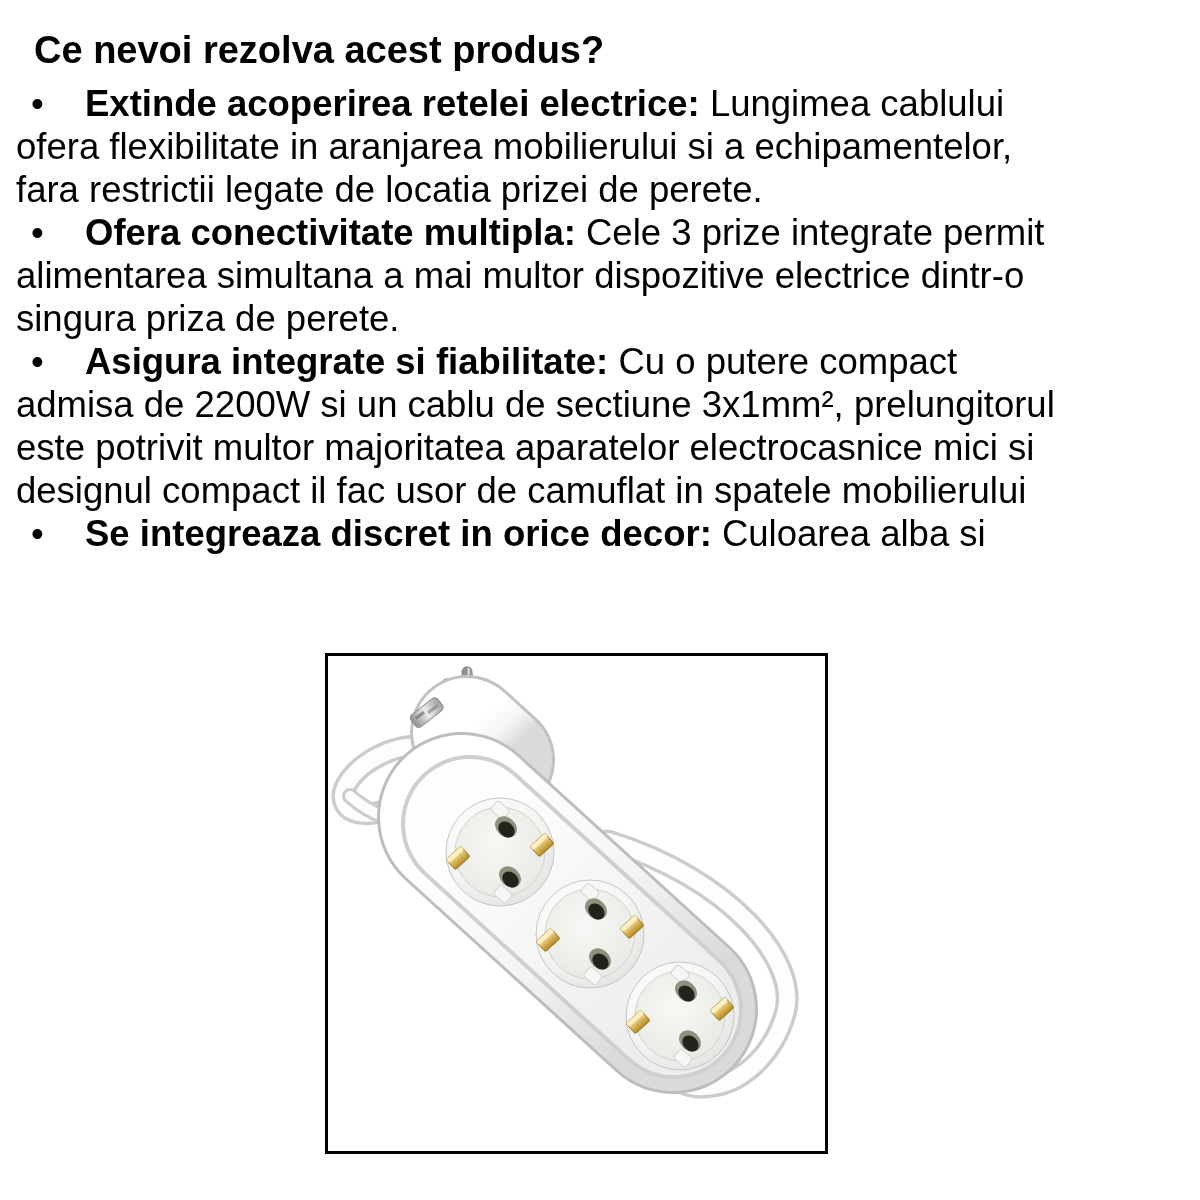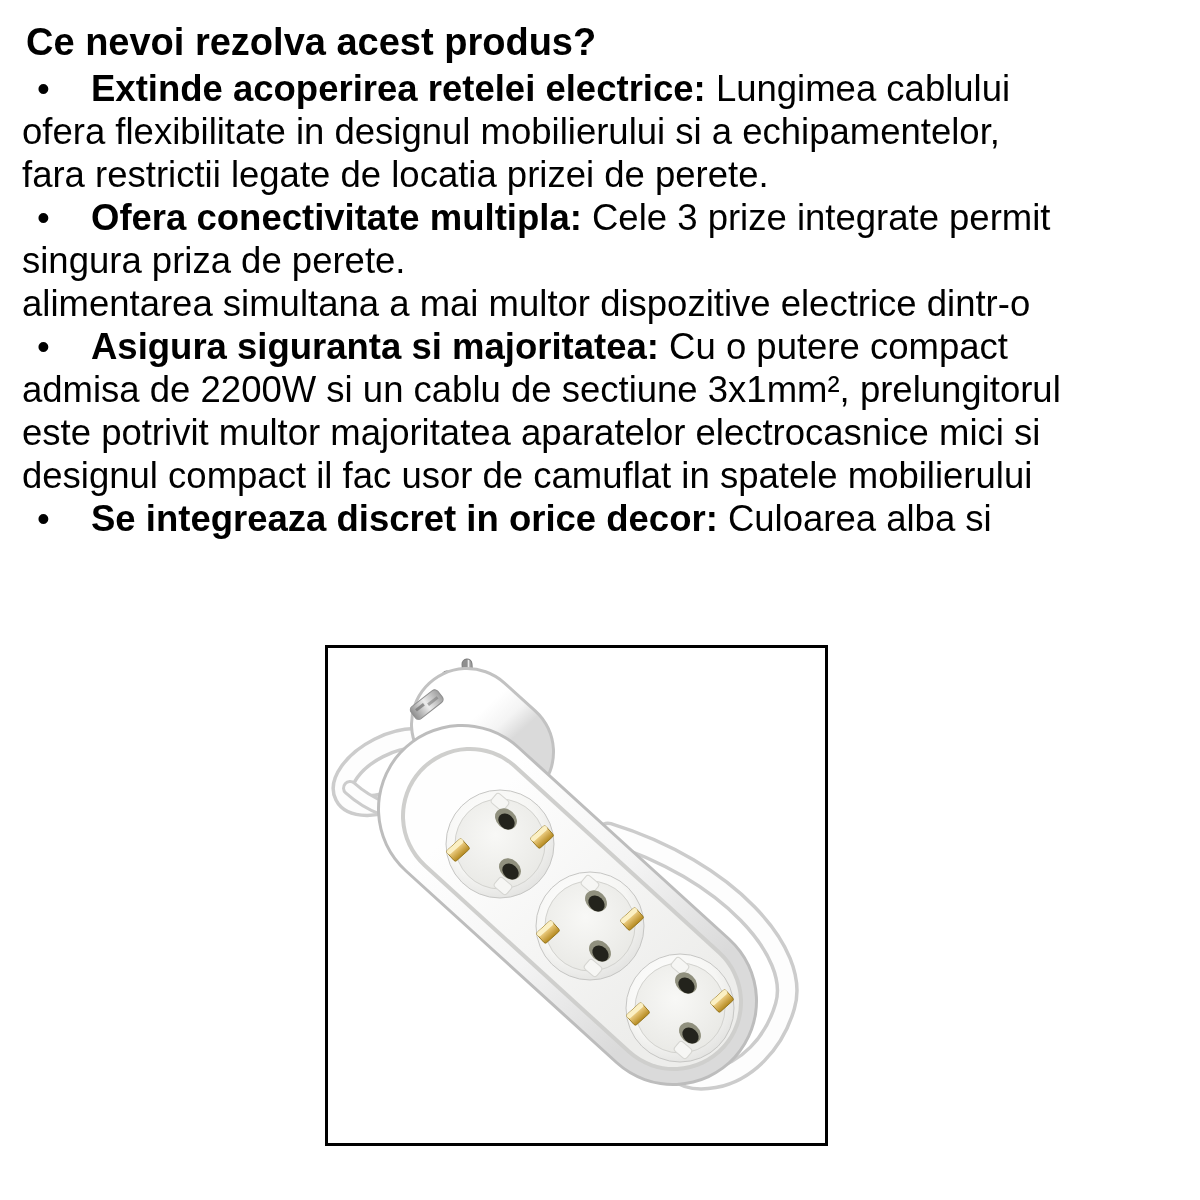--- a/index.html
+++ b/index.html
@@ -1,48 +1,48 @@
 <!DOCTYPE html>
 <html><head>
 <meta charset="utf-8">
 <style>
   html,body{margin:0;padding:0;background:#ffffff;}
   body{width:1200px;height:1200px;font-family:"Liberation Sans",sans-serif;color:#000;overflow:hidden;}
   .page{position:relative;width:1200px;height:1200px;background:#fff;}
-  .heading{font-size:38px;line-height:48px;font-weight:bold;margin:0;padding:18px 0 0 26px;white-space:nowrap;}
-  .text-block{padding-left:22px;margin-top:1px;}
+  .heading{font-size:38px;line-height:48px;font-weight:bold;margin:8px;padding:18px 0 0 26px;white-space:nowrap;}
+  .text-block{padding-left:16px;margin-top:1px;}
   .line{font-size:36.5px;line-height:43px;white-space:nowrap;}
   .bullet{display:inline-block;width:69px;padding-left:15px;box-sizing:border-box;}
   .line strong{font-weight:bold;}
   .figure{position:absolute;left:325px;top:645px;width:497px;height:495px;border:3px solid #000;background:#fff;}
   .figure svg{display:block;width:497px;height:495px;}
 </style>
 </head>
 <body>
 
 <div class="page">
 
   <h1 class="heading">Ce nevoi rezolva acest produs?</h1>
 
   <div class="text-block">
 
     <div>
       <div class="line"><span class="bullet">•</span><strong>Extinde acoperirea retelei electrice:</strong><span> Lungimea cablului</span></div>
-      <div class="line">ofera flexibilitate in designul mobilierului si a echipamentelor,</div>
+      <div class="line">ofera flexibilitate in aranjarea mobilierului si a echipamentelor,</div>
       <div class="line">fara restrictii legate de locatia prizei de perete.</div>
     </div>
 
     <div>
       <div class="line"><span class="bullet">•</span><strong>Ofera conectivitate multipla:</strong><span> Cele 3 prize integrate permit</span></div>
+      <div class="line">alimentarea simultana a mai multor dispozitive electrice dintr-o</div>
       <div class="line">singura priza de perete.</div>
-      <div class="line">alimentarea simultana a mai multor dispozitive electrice dintr-o</div>
-    </div>
-
-    <div>
-      <div class="line"><span class="bullet">•</span><strong>Asigura siguranta si majoritatea:</strong><span> Cu o putere compact</span></div>
+    </div>
+
+    <div>
+      <div class="line"><span class="bullet">•</span><strong>Asigura integrate si fiabilitate:</strong><span> Cu o putere compact</span></div>
       <div class="line">admisa de 2200W si un cablu de sectiune 3x1mm², prelungitorul</div>
       <div class="line">este potrivit multor majoritatea aparatelor electrocasnice mici si</div>
     </div>
 
     <div>
       <div class="line">designul compact il fac usor de camuflat in spatele mobilierului</div>
       <div class="line"><span class="bullet">•</span><strong>Se integreaza discret in orice decor:</strong><span> Culoarea alba si</span></div>
     </div>
 
   </div>

